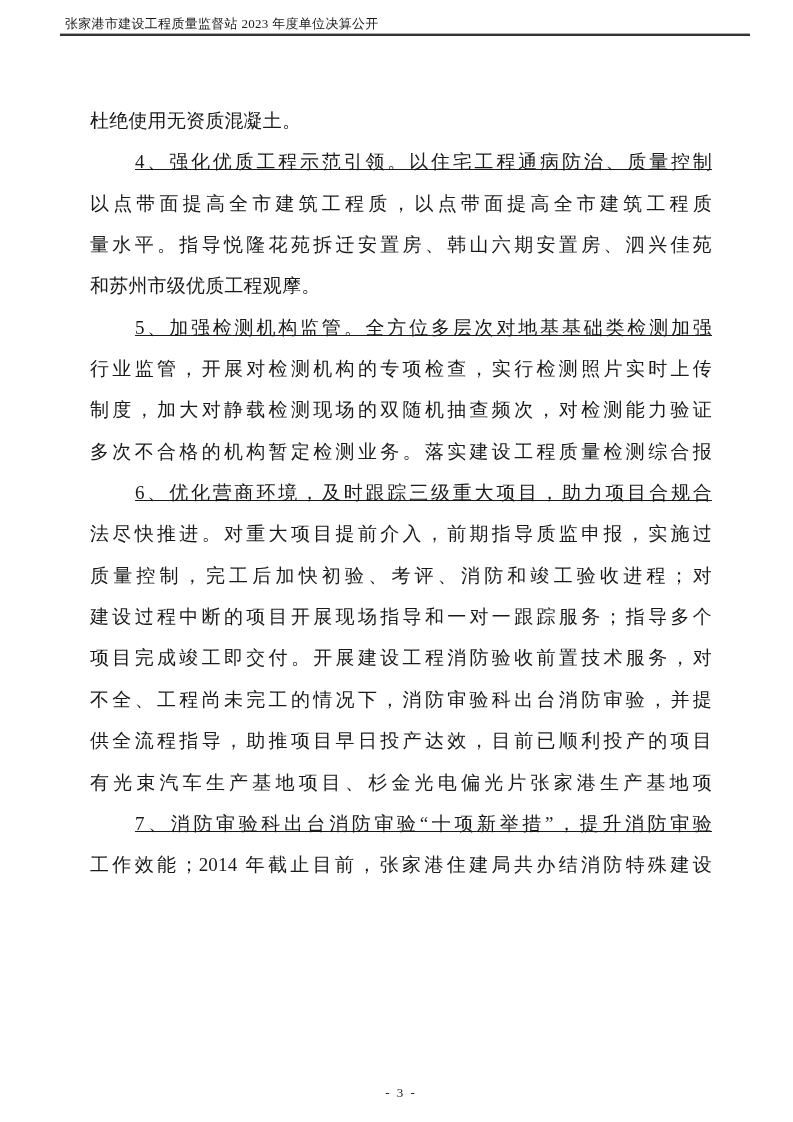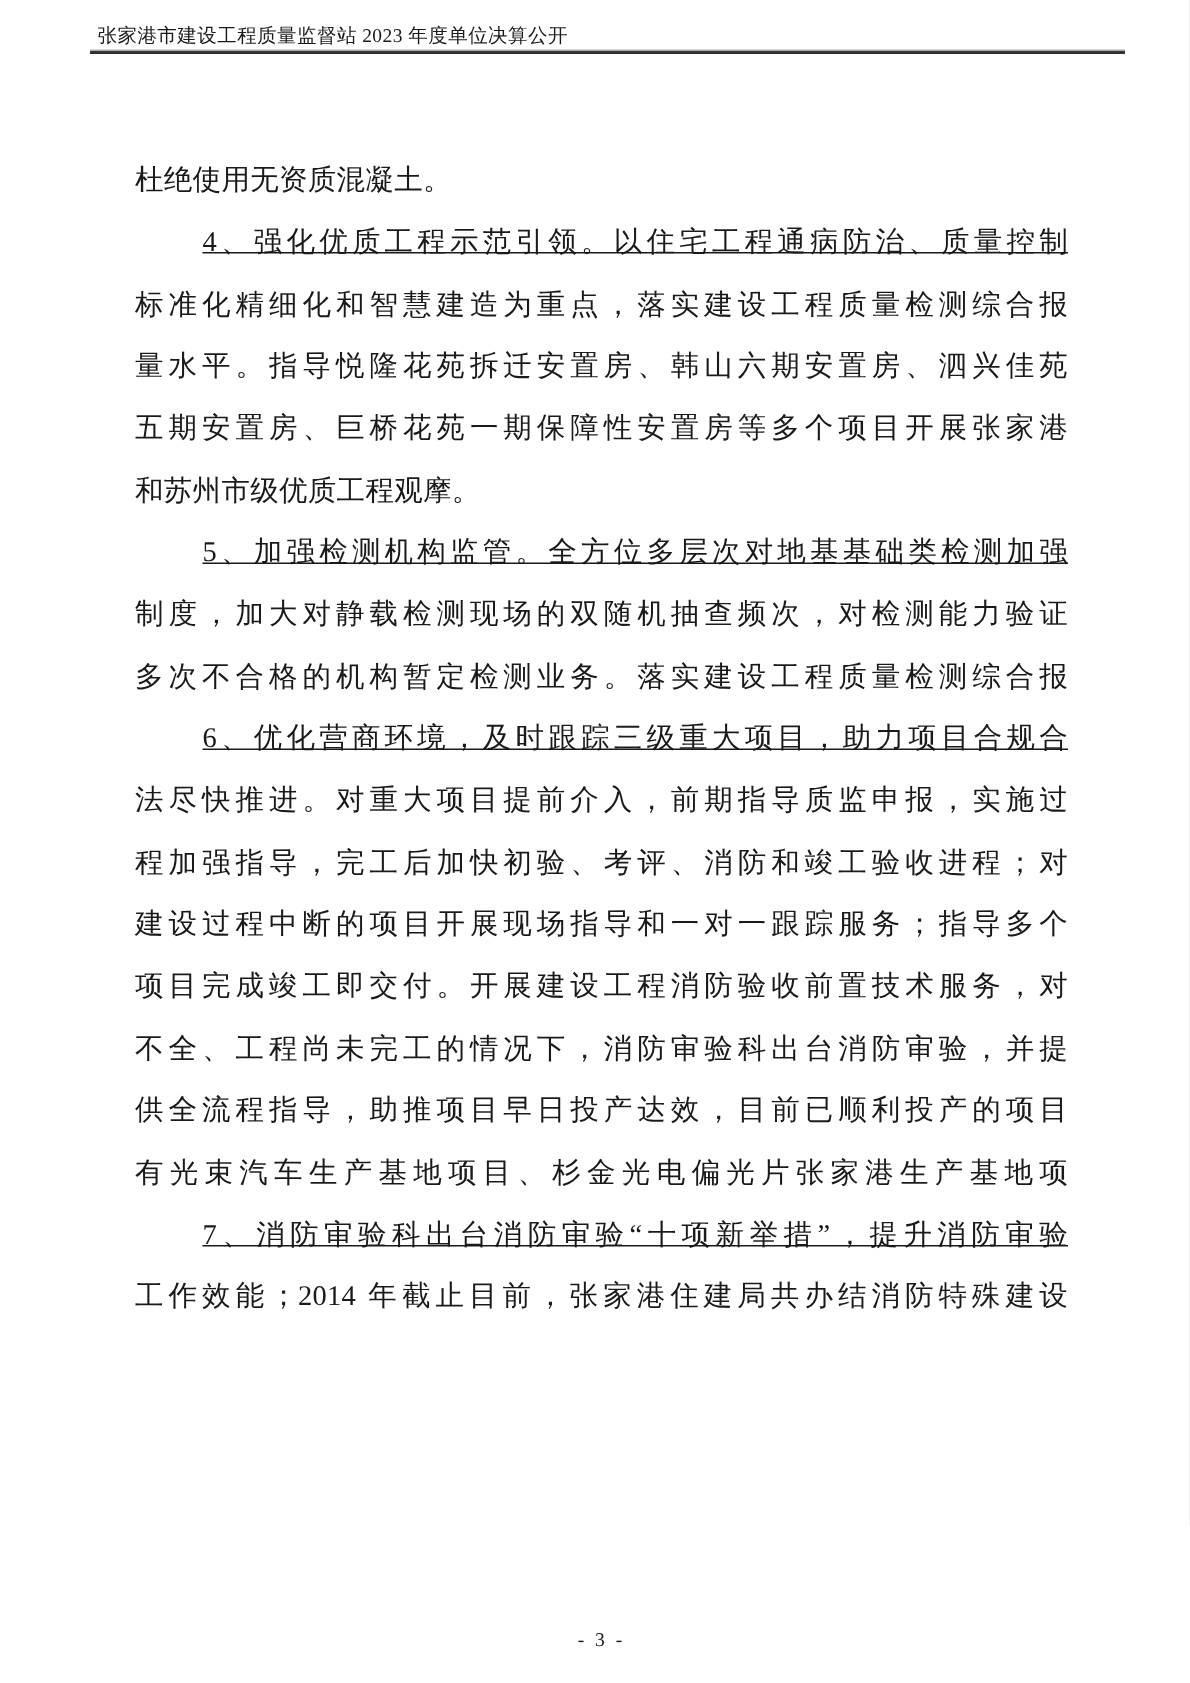--- a/index.html
+++ b/index.html
@@ -70,34 +70,34 @@
   <div class="header-title">张家港市建设工程质量监督站 2023 年度单位决算公开</div>
 
   <div class="header-rule"></div>
 
   <div class="doc-body">
       <div class="para">
         <div class="line">杜绝使用无资质混凝土。</div>
       </div>
       <div class="para">
         <div class="line full indent">4、强化优质工程示范引领。以住宅工程通病防治、质量控制</div>
-        <div class="line full">标准化精细化和智慧建造为重点，落实建设工程质量检测综合报</div>
+        <div class="line full">以点带面提高全市建筑工程质，以点带面提高全市建筑工程质</div>
         <div class="line full">量水平。指导悦隆花苑拆迁安置房、韩山六期安置房、泗兴佳苑</div>
-        <div class="line full">五期安置房、巨桥花苑一期保障性安置房等多个项目开展张家港</div>
         <div class="line">和苏州市级优质工程观摩。</div>
       </div>
       <div class="para">
         <div class="line full indent">5、加强检测机构监管。全方位多层次对地基基础类检测加强</div>
+        <div class="line full">行业监管，开展对检测机构的专项检查，实行检测照片实时上传</div>
         <div class="line full">制度，加大对静载检测现场的双随机抽查频次，对检测能力验证</div>
         <div class="line full">多次不合格的机构暂定检测业务。落实建设工程质量检测综合报</div>
       </div>
       <div class="para">
         <div class="line full indent">6、优化营商环境，及时跟踪三级重大项目，助力项目合规合</div>
         <div class="line full">法尽快推进。对重大项目提前介入，前期指导质监申报，实施过</div>
-        <div class="line full">程加强指导，完工后加快初验、考评、消防和竣工验收进程；对</div>
+        <div class="line full">质量控制，完工后加快初验、考评、消防和竣工验收进程；对</div>
         <div class="line full">建设过程中断的项目开展现场指导和一对一跟踪服务；指导多个</div>
         <div class="line full">项目完成竣工即交付。开展建设工程消防验收前置技术服务，对</div>
         <div class="line full">不全、工程尚未完工的情况下，消防审验科出台消防审验，并提</div>
         <div class="line full">供全流程指导，助推项目早日投产达效，目前已顺利投产的项目</div>
         <div class="line full">有光束汽车生产基地项目、杉金光电偏光片张家港生产基地项</div>
       </div>
       <div class="para">
         <div class="line full indent">7、消防审验科出台消防审验“十项新举措”，提升消防审验</div>
         <div class="line full">工作效能；2014 年截止目前，张家港住建局共办结消防特殊建设</div>
       </div>

